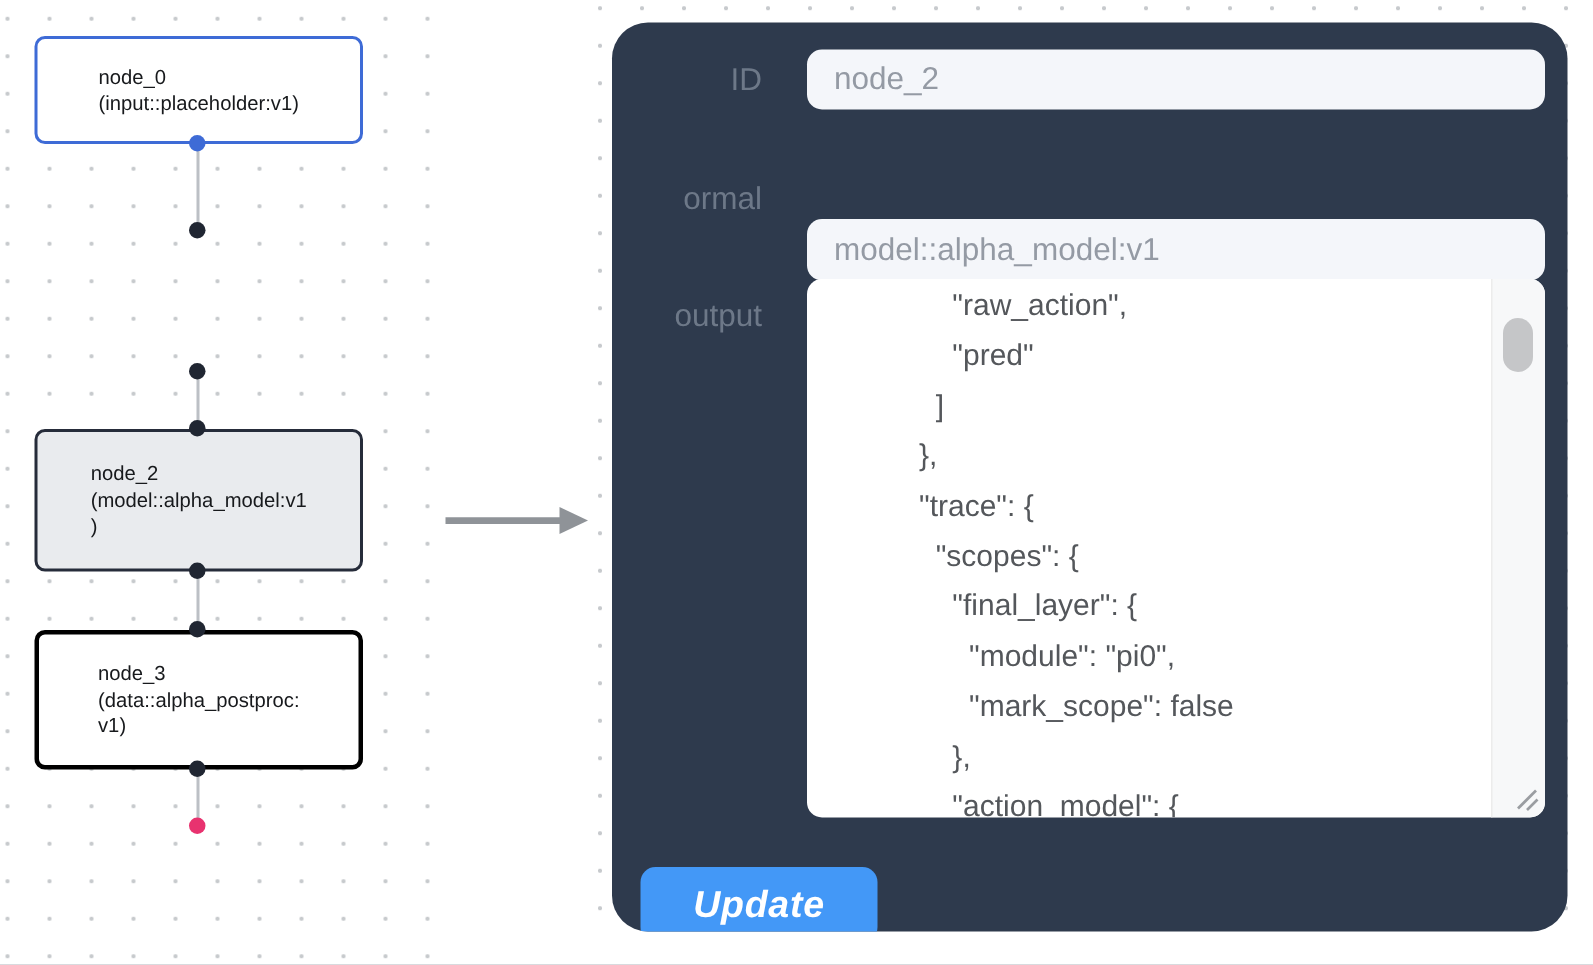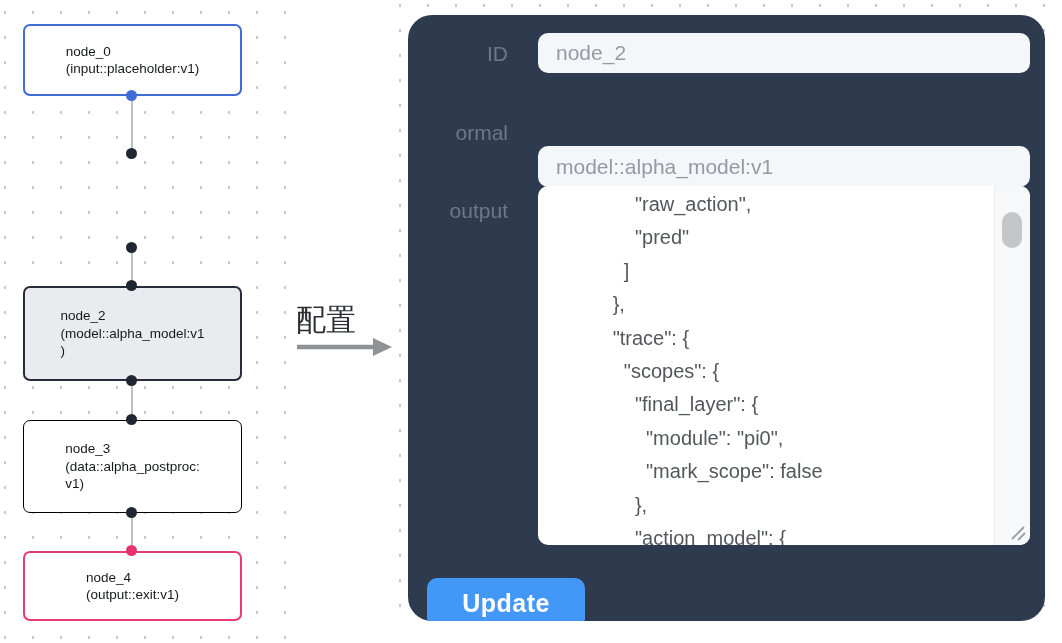--- a/index.html
+++ b/index.html
@@ -24,21 +24,21 @@
   .edge.e3 { top:513px; height:38px; }
 
   
   .node {
     position:absolute; left:23px; width:219px; background:#fff;
     border-radius:7px; display:flex; align-items:center; justify-content:center;
   }
   .node--input    { top:24px;  height:72px; border:2px solid #3e6bd6; }
   .node--default1 { top:154px; height:94px; border:2px solid #262c3a; }
   .node--selected { top:286px; height:95px; border:2.5px solid #262c3a; background:#e9ebee; }
-  .node--default3 { top:420px; height:93px; border:1px solid #000000; }
+  .node--default3 { top:420px; height:93px; border:3px solid #000000; }
   .node--output   { top:551px; height:70px; border:2px solid #e83a72; }
   .node-label {
     font-size:13.5px; line-height:17.5px; color:#17191c;
     text-align:left; white-space:pre-line;
   }
 
   
   .port { position:absolute; left:126px; width:11px; height:11px; border-radius:50%; background:#202632; }
   .port.blue { background:#3e6bd6; }
   .port.pink { background:#e8326f; }
@@ -87,21 +87,21 @@
   .config-thumb {
     position:absolute; right:8px; top:26px; width:20px; height:36px;
     border-radius:10px; background:#c5c6c8;
   }
   .resize-handle { position:absolute; right:2px; bottom:2px; width:22px; height:22px; }
 
   .update-btn {
     position:absolute; left:19px; top:563px; width:158px; height:50px;
     background:#4398f7; border:none; border-radius:10px;
     color:#ffffff; font-family:"Liberation Sans", sans-serif;
-    font-size:25px; font-weight:600; letter-spacing:0.5px; cursor:pointer;
+    font-size:25px; font-weight:600; letter-spacing:0.5px; cursor:pointer;font-style:italic;
   }
 </style>
 </head>
 <body>
 
 <div class="stage">
 
   <div class="dots left"></div>
   <div class="dots right"></div>
 
@@ -117,35 +117,30 @@
   <div class="node node--selected">
     <div class="node-label">node_2
 (model::alpha_model:v1
 )</div>
   </div>
   <div class="node node--default3">
     <div class="node-label">node_3
 (data::alpha_postproc:
 v1)</div>
   </div>
-  <div class="node node--output">
-    <div class="node-label">node_4
-(output::exit:v1)</div>
-  </div>
 
   <div class="port blue p0"></div>
   <div class="port p1t"></div>
   <div class="port p1b"></div>
   <div class="port p2t"></div>
   <div class="port p2b"></div>
   <div class="port p3t"></div>
   <div class="port p3b"></div>
   <div class="port pink p4t"></div>
 
-  <div class="transfer-label">配置</div>
   <svg class="transfer-arrow" width="100" height="24">
     <line x1="2" y1="12" x2="80" y2="12" stroke="#8f9398" stroke-width="4.5"></line>
     <polygon points="78,3 97,12 78,21" fill="#8f9398"></polygon>
   </svg>
 
   <div class="panel">
     <div class="panel-label lbl-id">ID</div>
     <input class="panel-input inp-id" value="node_2" style="">
 
     <div class="panel-label lbl-type">ormal</div>

